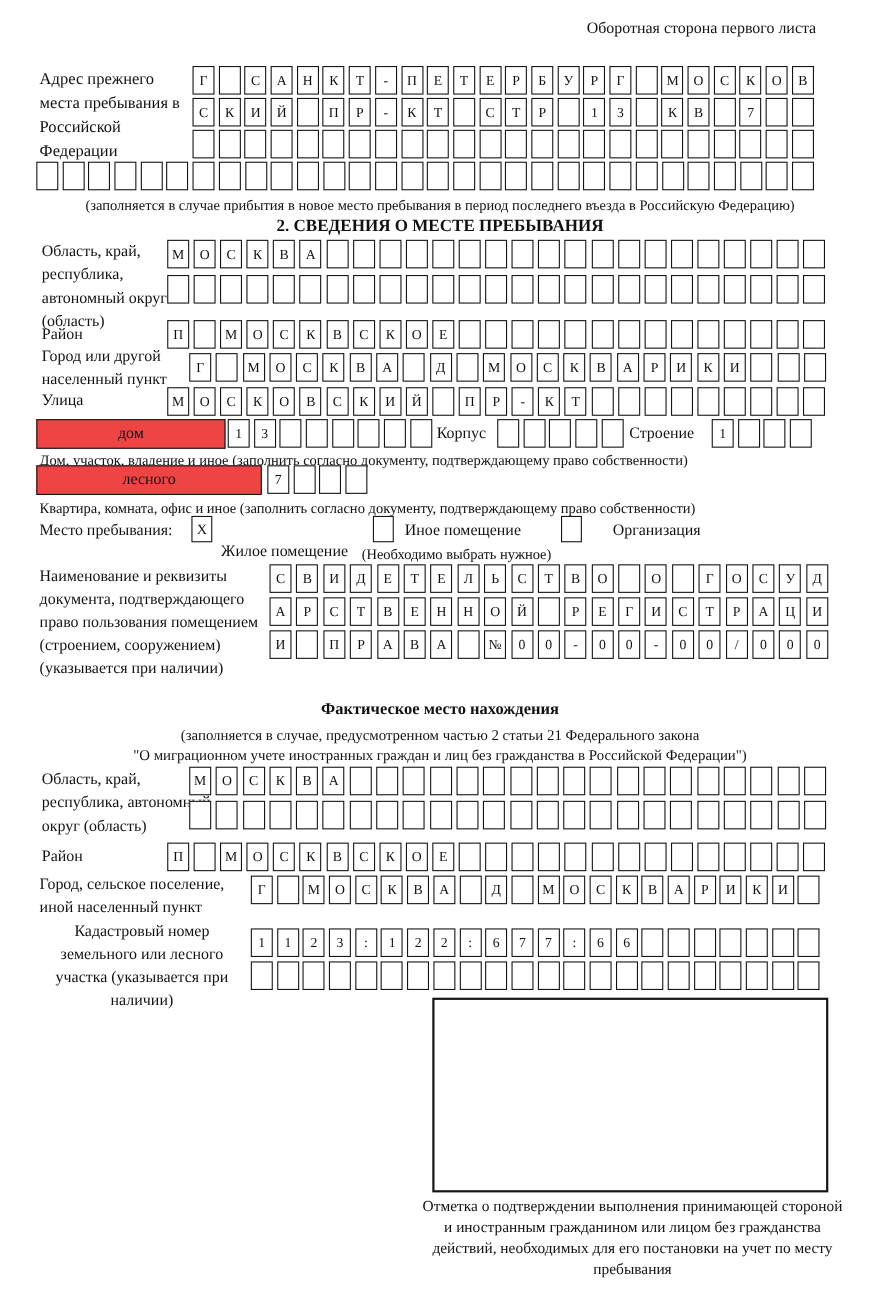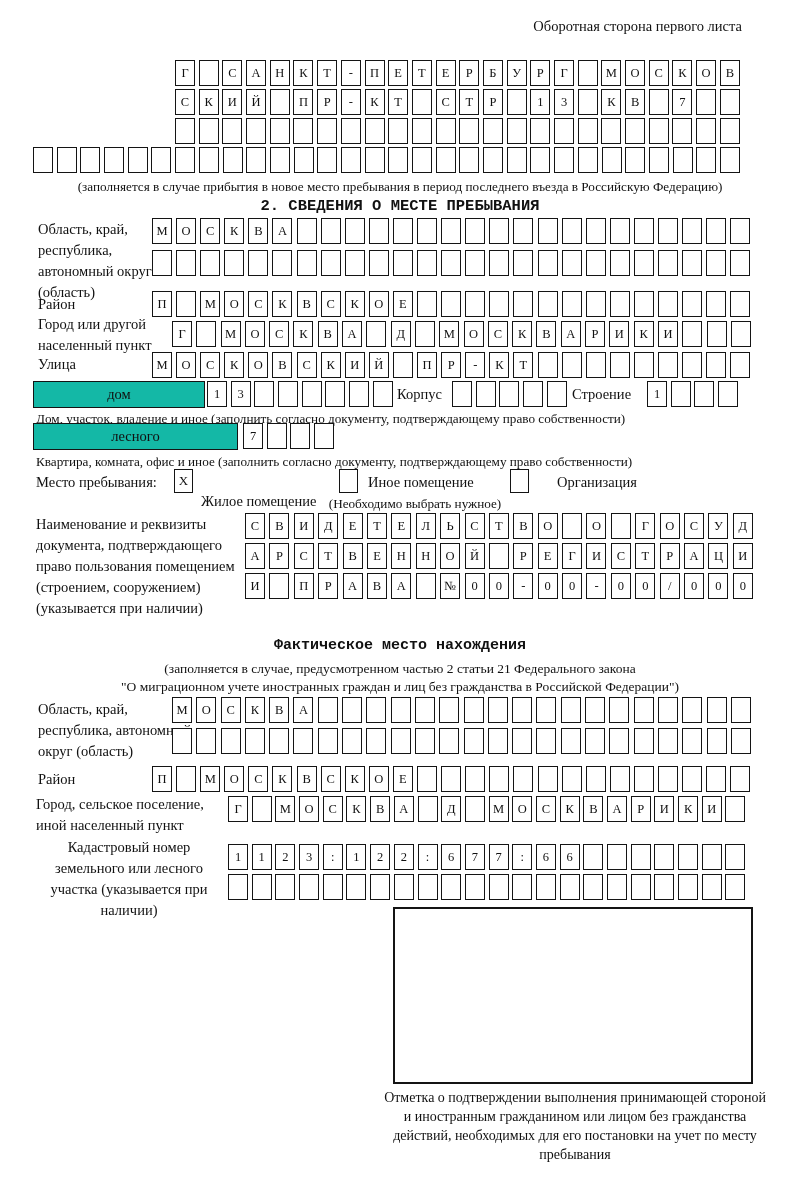--- a/index.html
+++ b/index.html
@@ -3,41 +3,42 @@
 <meta charset="utf-8">
 <style>
   html,body{margin:0;padding:0;background:#fff;}
   #page{position:relative;width:800px;height:1180px;background:#fff;
         font-family:"Liberation Serif","DejaVu Serif",serif;color:#111;overflow:hidden;}
   .abs{position:absolute;}
   .lbl{font-size:14.5px;line-height:21px;}
   .lbl15{font-size:15px;line-height:22px;}
   .note{font-size:13.2px;line-height:17px;}
   .center{text-align:center;}
-  .bold{font-weight:bold;font-family:Liberation Mono, monospace;}
+  .bold{font-weight:bold;}
   .boxrow{position:absolute;display:flex;gap:3.7px;}
   .g41{gap:4.1px;}
   .g43{gap:4.3px;}
   .g44{gap:4.4px;}
   .cb{box-sizing:border-box;width:20px;height:26px;border:1.6px solid #141414;
       display:flex;align-items:center;justify-content:center;
       font-size:12.5px;flex:0 0 auto;background:#fff;}
   .bigbox{box-sizing:border-box;border:1.6px solid #141414;height:27px;
-      display:flex;align-items:center;justify-content:center;font-size:14.5px;background:#14b8a6;}
+      display:flex;align-items:center;justify-content:center;font-size:14.5px;background:#ef4444;}
   .chk{box-sizing:border-box;width:19px;height:24px;border:1.6px solid #141414;
       display:flex;align-items:center;justify-content:center;font-size:13px;background:#fff;}
   .stamp{box-sizing:border-box;border:2px solid #141414;background:#fff;}
 </style>
 </head>
 <body>
 
 <div id="page">
 
   <div class="abs lbl" style="right:58px;top:16px;">Оборотная сторона первого листа</div>
 
+  <div class="abs lbl15" style="left:36px;top:61px;width:142px;">Адрес прежнего места пребывания в Российской Федерации</div>
   <div class="boxrow" style="left:175px;top:60px;">
       <span class="cb">Г</span>
       <span class="cb"></span>
       <span class="cb">С</span>
       <span class="cb">А</span>
       <span class="cb">Н</span>
       <span class="cb">К</span>
       <span class="cb">Т</span>
       <span class="cb">-</span>
       <span class="cb">П</span>

